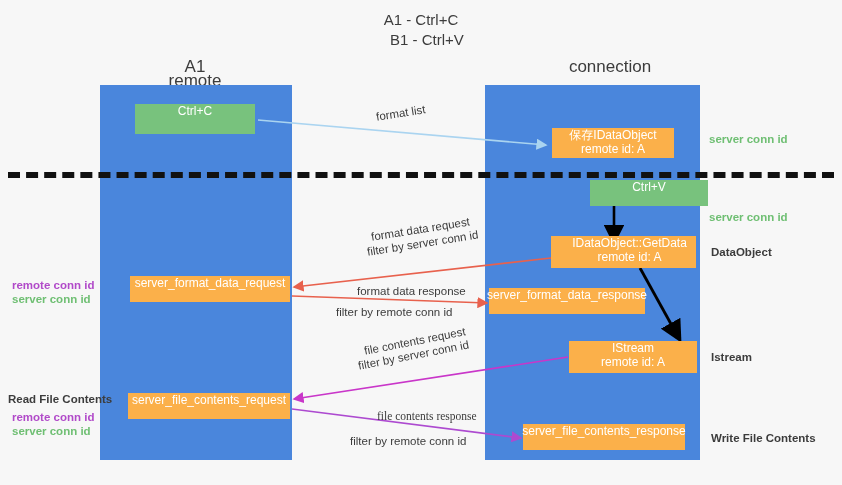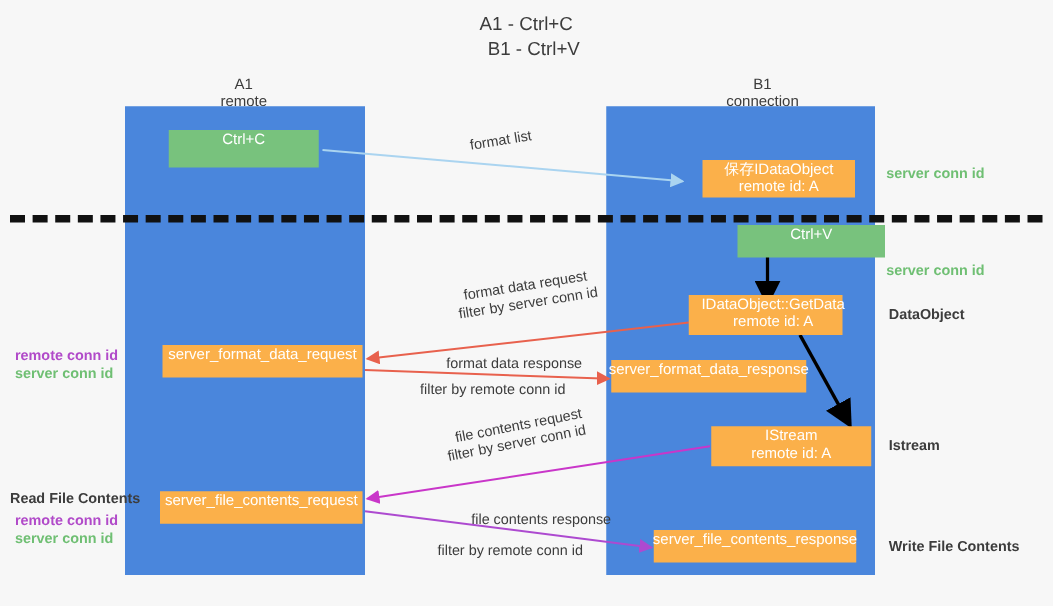--- a/index.html
+++ b/index.html
@@ -23,21 +23,21 @@
     pointer-events: none;
   }
   .lane {
     position: absolute;
     background: #4a86dc;
   }
   .lane-head {
     position: absolute;
     text-align: center;
     color: #3c3c3c;
-    font-size: 12px;
+    font-size: 17px;
     line-height: 14px;
   }
   .box {
     position: absolute;
     display: flex;
     flex-direction: column;
     align-items: center;
     color: #ffffff;
     font-size: 12px;
     line-height: 14px;
@@ -81,21 +81,20 @@
 <div id="stage">
 
   <div class="title" style="top:10px;">A1 - Ctrl+C</div>
   <div class="title" style="top:30px;margin-left:12px;">B1 - Ctrl+V</div>
 
   <div class="lane-head" style="left:130px; top:60px; width:130px;">
     <div>A1</div>
     <div>remote</div>
   </div>
   <div class="lane-head" style="left:545px; top:60px; width:130px;">
-    <div>B1</div>
     <div>connection</div>
   </div>
 
   <div class="lane" style="left:100px; top:85px; width:192px; height:375px;"></div>
   <div class="lane" style="left:485px; top:85px; width:215px; height:375px;"></div>
 
   <svg id="svg-layer">
     <defs>
       <marker id="ah-blue" markerWidth="7" markerHeight="7" refX="6" refY="3.5" orient="auto">
         <path d="M0,0 L7,3.5 L0,7 z" fill="#aad4f0"></path>
@@ -128,30 +127,30 @@
 
     <line x1="292" y1="409" x2="521" y2="438" stroke="#ad4ad0" stroke-width="1.6" marker-end="url(#ah-purple)"></line>
   </svg>
 
   <div class="dashline" style="top:172px;"></div>
 
   <div class="box green" style="left:135px; top:104px; width:120px; height:30px;">
     <div>Ctrl+C</div>
   </div>
 
-  <div class="box orange" style="left:552px; top:128px; width:122px; height:30px;margin-left:10px;">
+  <div class="box orange" style="left:552px; top:128px; width:122px; height:30px;">
     <div>保存IDataObject</div>
     <div>remote id: A</div>
   </div>
 
   <div class="box green" style="left:554px; top:180px; width:118px; height:26px;margin-left:36px;">
     <div>Ctrl+V</div>
   </div>
 
-  <div class="box orange" style="left:551px; top:236px; width:123px; height:32px;padding-left:12px;">
+  <div class="box orange" style="left:551px; top:236px; width:145px; height:32px;padding-left:12px;">
     <div>IDataObject::GetData</div>
     <div>remote id: A</div>
   </div>
 
   <div class="box orange" style="left:130px; top:276px; width:160px; height:26px;">
     <div>server_format_data_request</div>
   </div>
 
   <div class="box orange" style="left:489px; top:288px; width:156px; height:26px;">
     <div>server_format_data_response</div>
@@ -174,21 +173,21 @@
 
   <div class="lbl rot-a" style="left:370px; top:230px;">format data request</div>
   <div class="lbl rot-a inlineflow" style="left:366px; top:245px;"><span>filter by </span><span class="green-txt">server conn id</span></div>
 
   <div class="lbl" style="left:357px; top:284px;">format data response</div>
   <div class="lbl inlineflow" style="left:336px; top:305px;"><span>filter by </span><span class="purple-txt">remote conn id</span></div>
 
   <div class="lbl rot-b" style="left:363px; top:344px;">file contents request</div>
   <div class="lbl rot-b inlineflow" style="left:357px; top:359px;"><span>filter by </span><span class="green-txt">server conn id</span></div>
 
-  <div class="lbl" style="left:377px; top:409px;">file contents response</div>
+  <div class="lbl" style="left:377px; top:409px;font-family:Liberation Serif, serif;">file contents response</div>
   <div class="lbl inlineflow" style="left:350px; top:434px;"><span>filter by </span><span class="purple-txt">remote conn id</span></div>
 
   <div class="lbl green-txt" style="left:709px; top:132px;">server conn id</div>
   <div class="lbl green-txt" style="left:709px; top:210px;">server conn id</div>
   <div class="lbl plain" style="left:711px; top:245px;">DataObject</div>
   <div class="lbl plain" style="left:711px; top:350px;">Istream</div>
   <div class="lbl plain" style="left:711px; top:431px;">Write File Contents</div>
 
   <div class="lbl purple-txt" style="left:12px; top:278px;">remote conn id</div>
   <div class="lbl green-txt" style="left:12px; top:292px;">server conn id</div>

